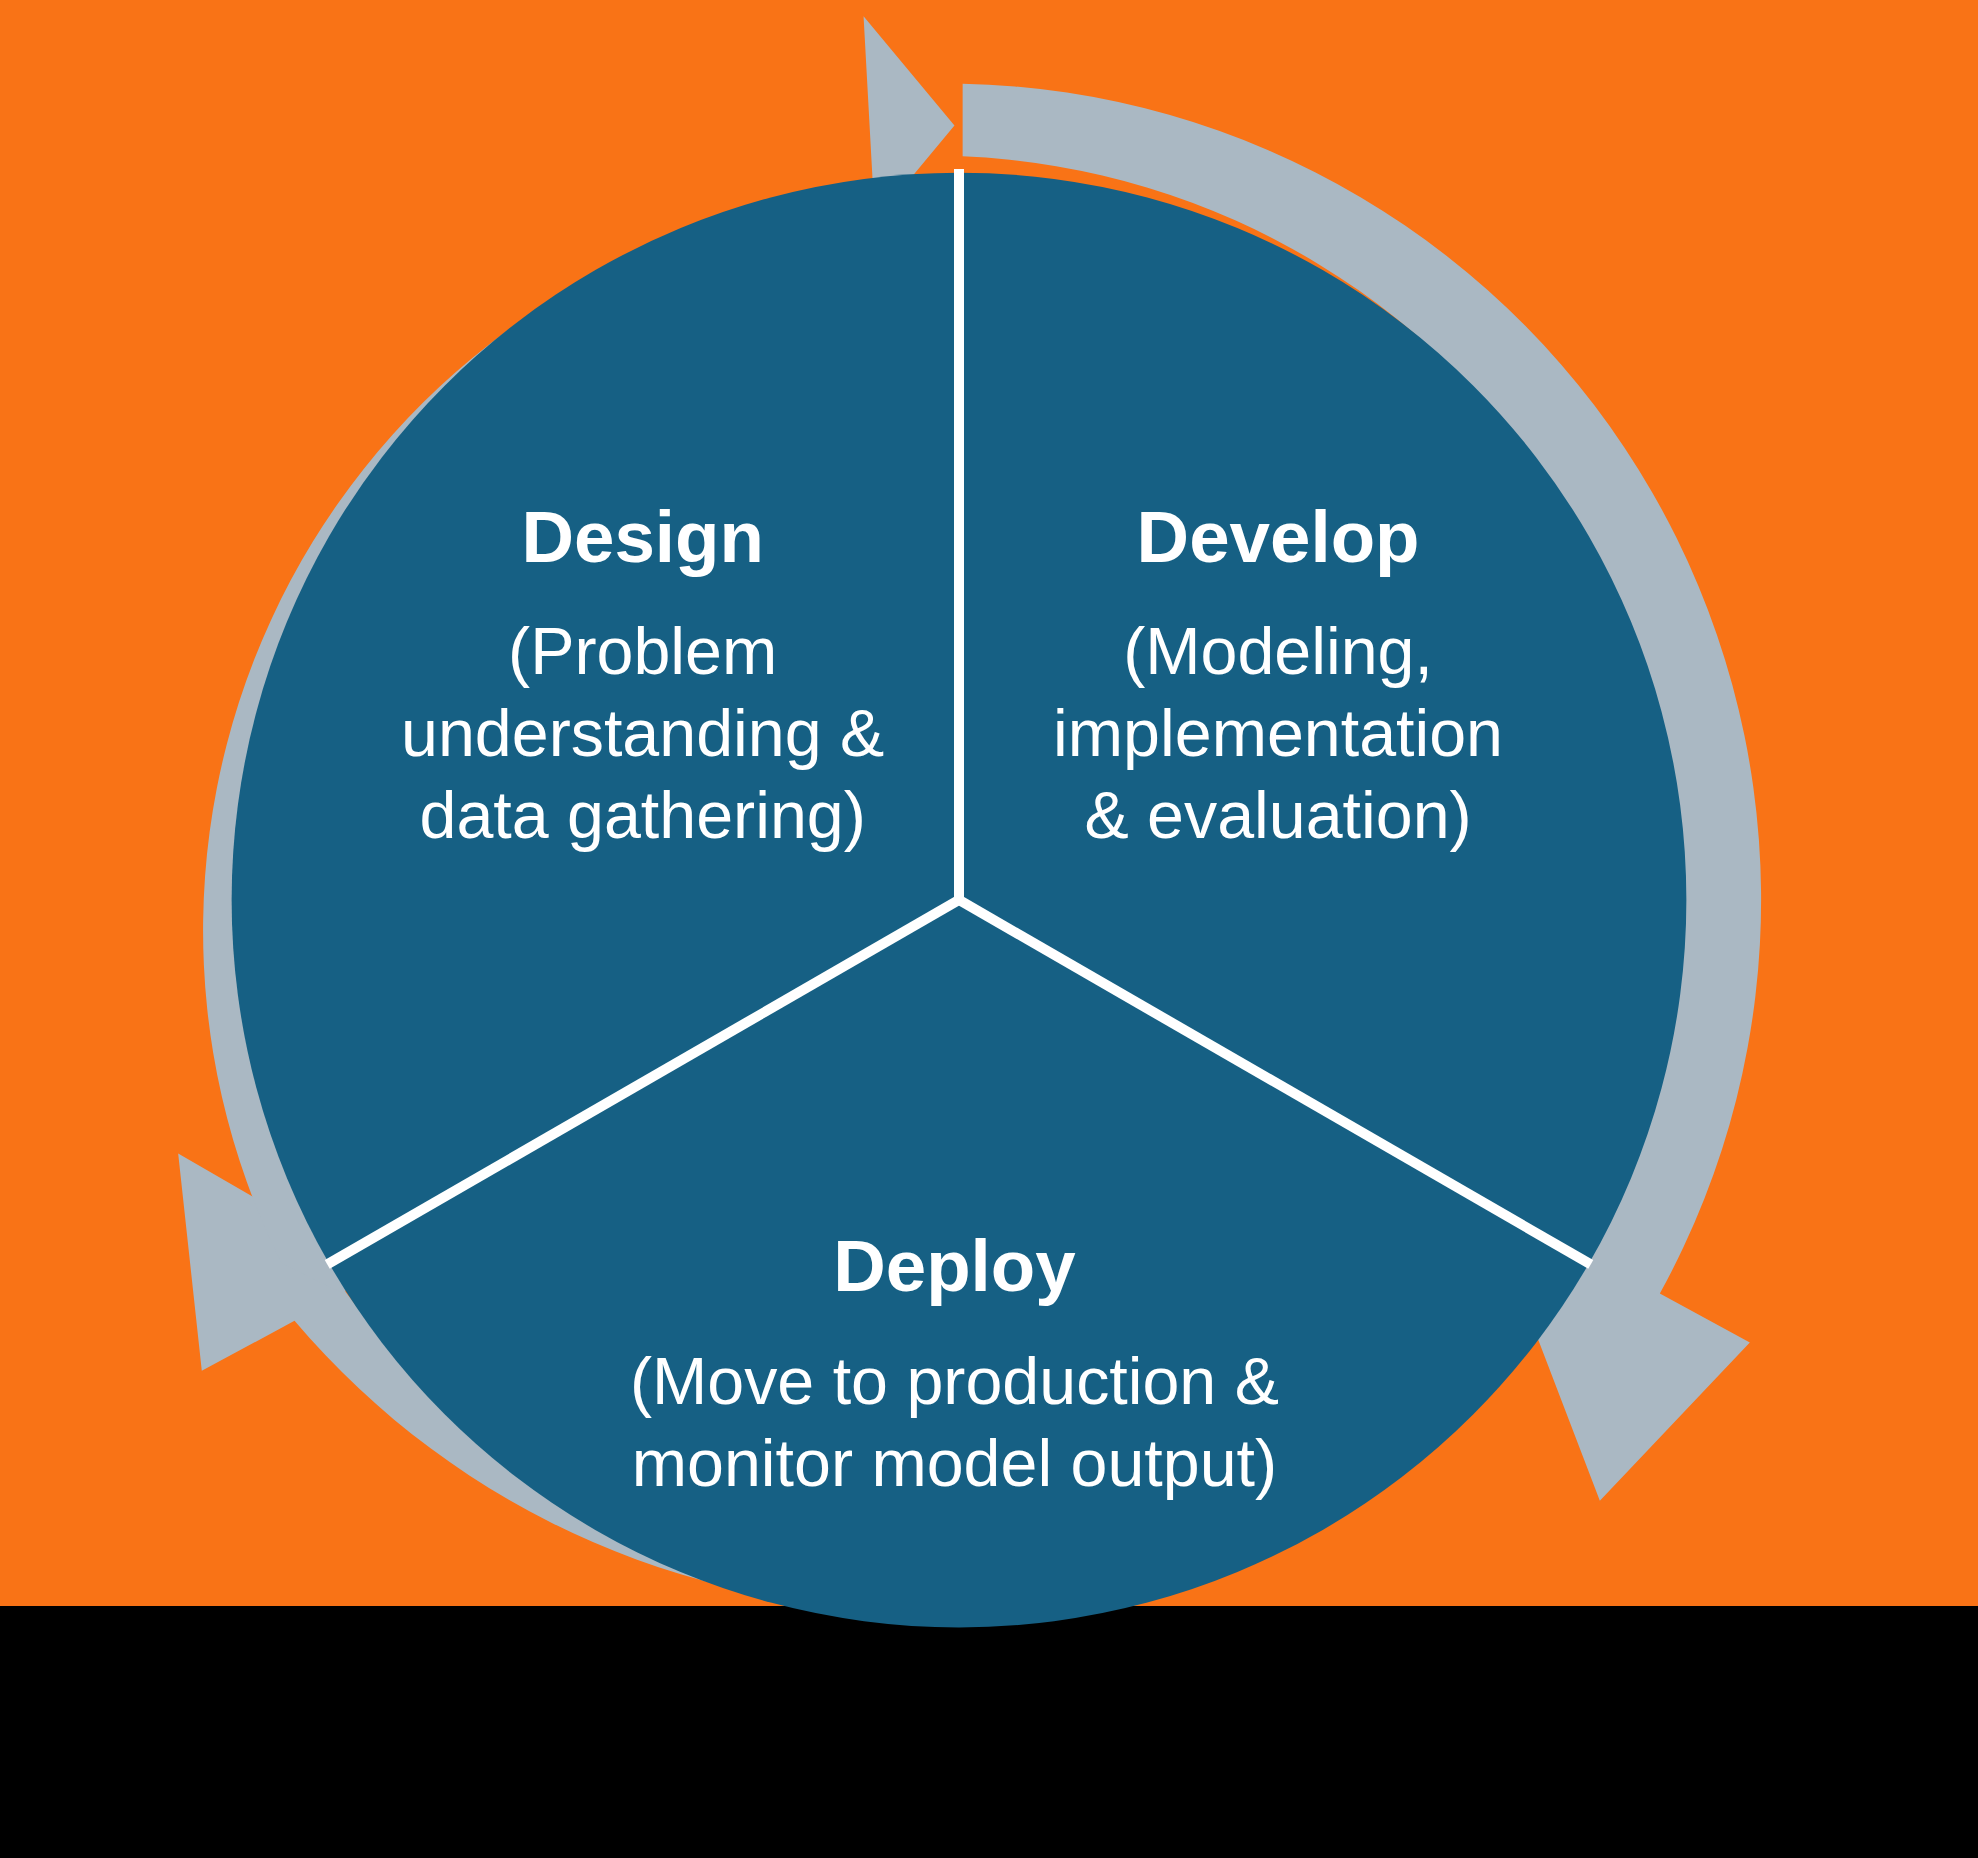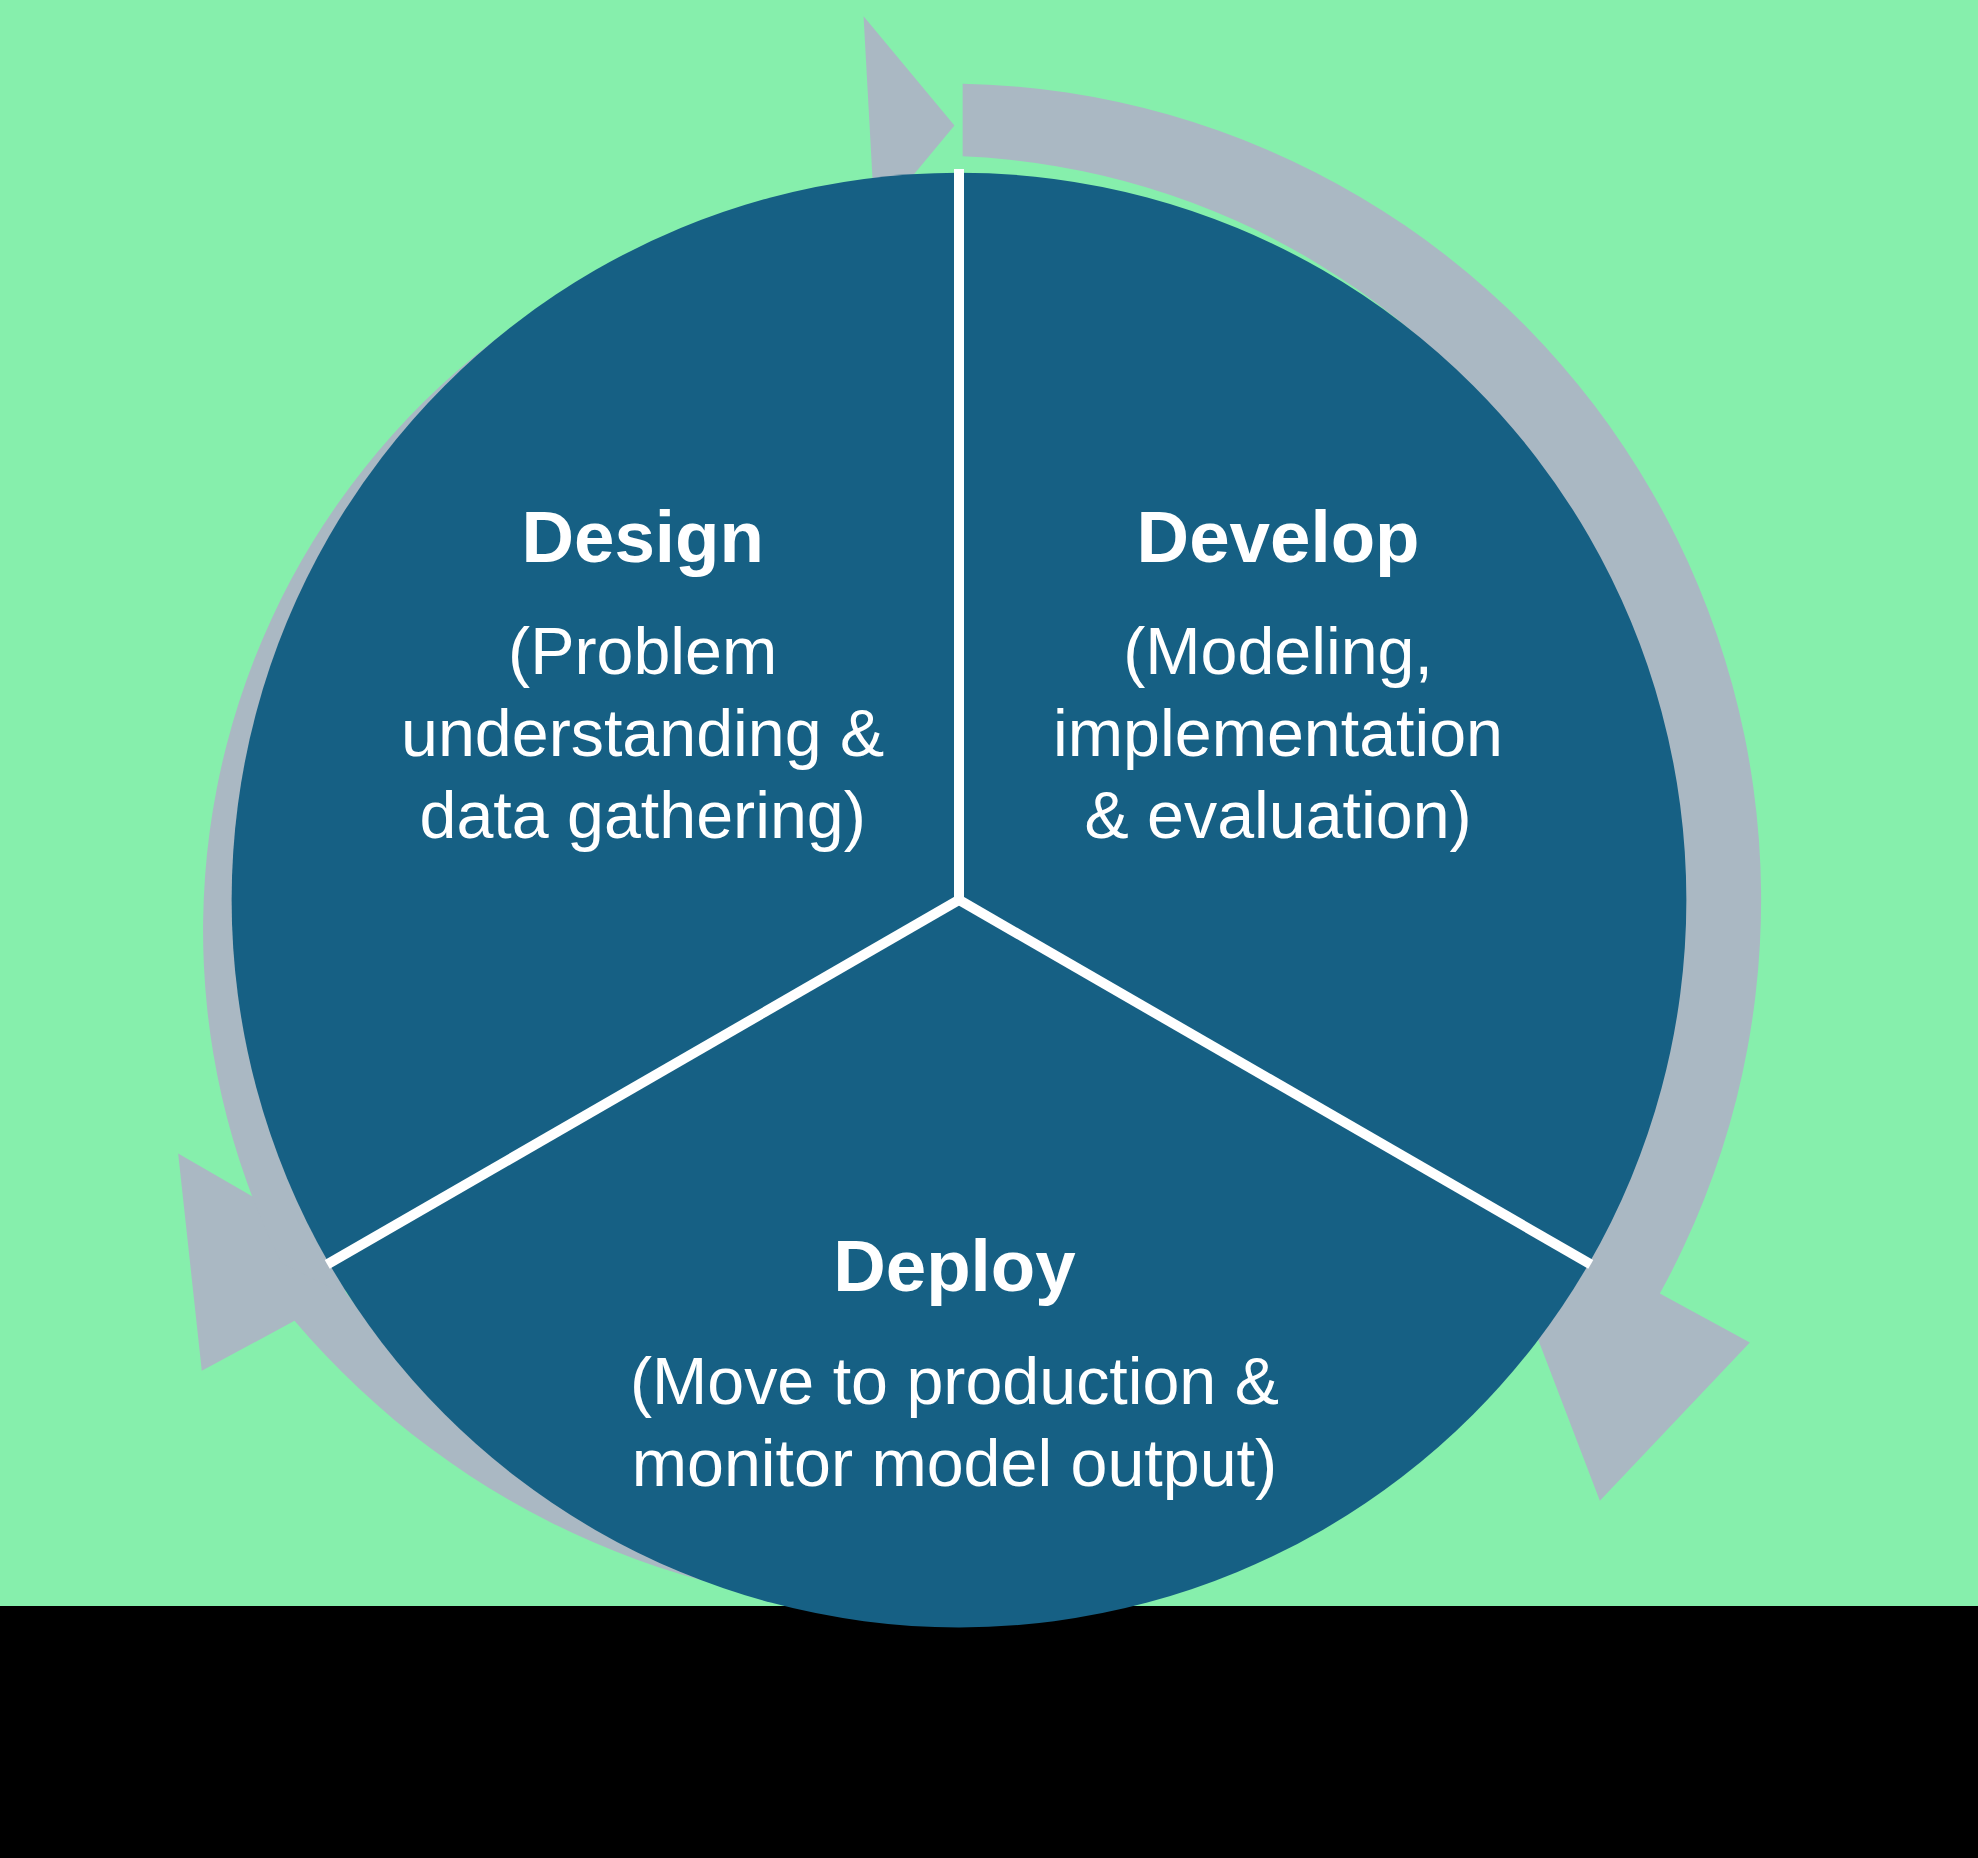--- a/index.html
+++ b/index.html
@@ -11,21 +11,21 @@
   body {
     width: 1978px;
     height: 1858px;
     overflow: hidden;
     font-family: "Liberation Sans", sans-serif;
   }
   #stage {
     position: relative;
     width: 1978px;
     height: 1606px;
-    background: #86efac;
+    background: #f97316;
   }
   #cycle-svg {
     position: absolute;
     left: 0;
     top: 0;
     width: 1978px;
     height: 1858px;
     display: block;
   }
   .seg-text {

